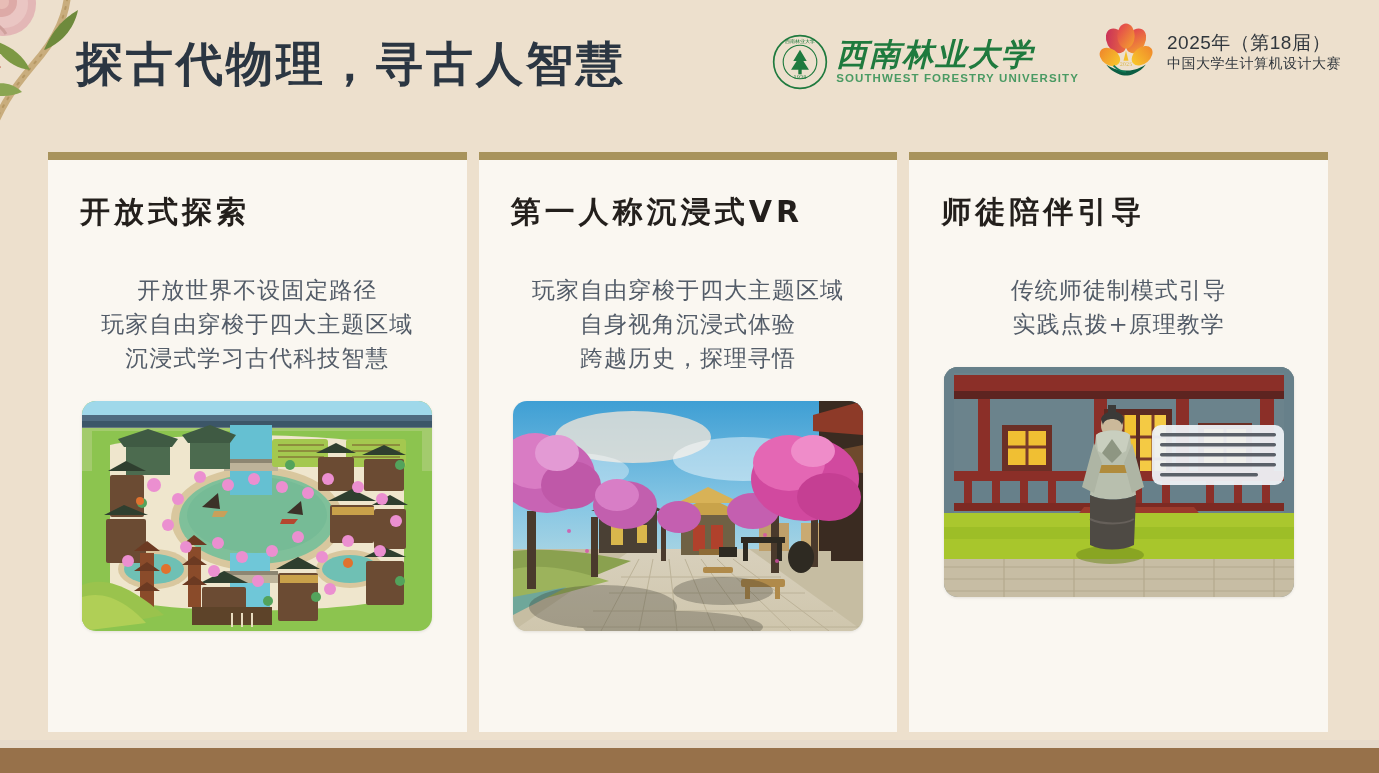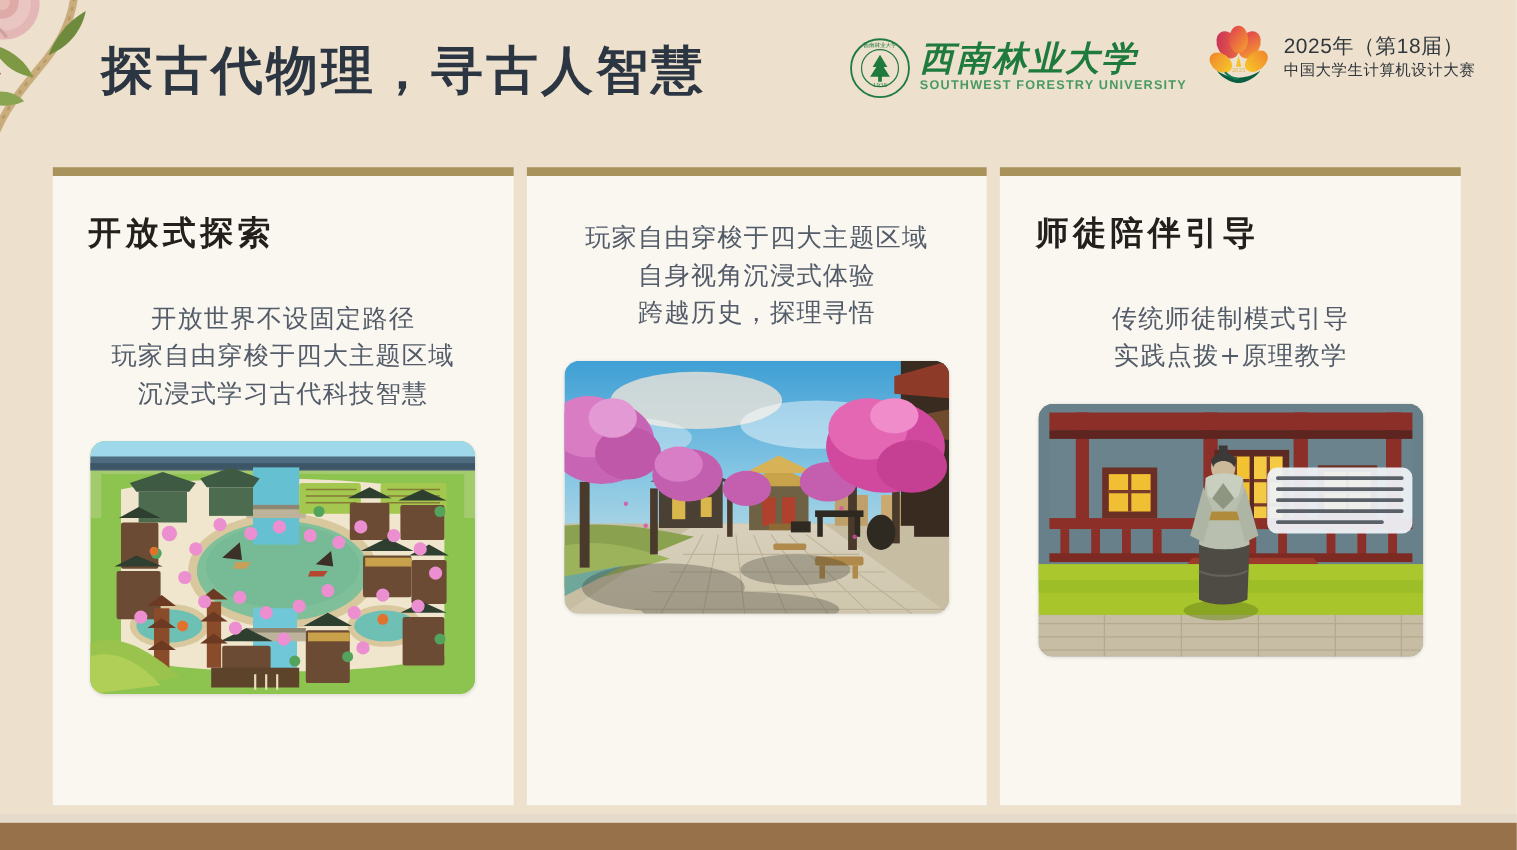--- a/index.html
+++ b/index.html
@@ -31,21 +31,21 @@
 
   
   .header {
     position: absolute;
     left: 0; top: 0;
     width: 1379px;
     height: 140px;
   }
   .slide-title {
     position: absolute;
-    left: 92px;
+    left: 76px;
     top: 33px;
     font-family: "DejaVu Serif", "Liberation Serif", serif;
     font-weight: bold;
     font-size: 47px;
     letter-spacing: 3px;
     color: #2b3642;
     white-space: nowrap;
   }
 
   .logo-group {
@@ -392,20 +392,21 @@
           <path d="M0 196 C 24 188, 48 204, 64 222 L 0 230 Z" fill="#b0cf56"></path>
           <rect x="110" y="206" width="80" height="18" fill="#5d4329"></rect>
           <g stroke="#e8dcc0" stroke-width="2">
             <path d="M150 212 v14 M160 212 v14 M170 212 v14"></path>
           </g>
         </svg>
       </div>
     </div>
 
     <div class="card">
+      <div class="card-heading">第一人称沉浸式VR</div>
       <div class="card-body">
         <div>玩家自由穿梭于四大主题区域</div>
         <div>自身视角沉浸式体验</div>
         <div>跨越历史，探理寻悟</div>
       </div>
       <div class="card-figure">
         <svg viewBox="0 0 350 230" preserveAspectRatio="none">
           <defs>
             <linearGradient id="sky2" x1="0" y1="0" x2="0" y2="1">
               <stop offset="0%" stop-color="#3f9fd4"></stop>

